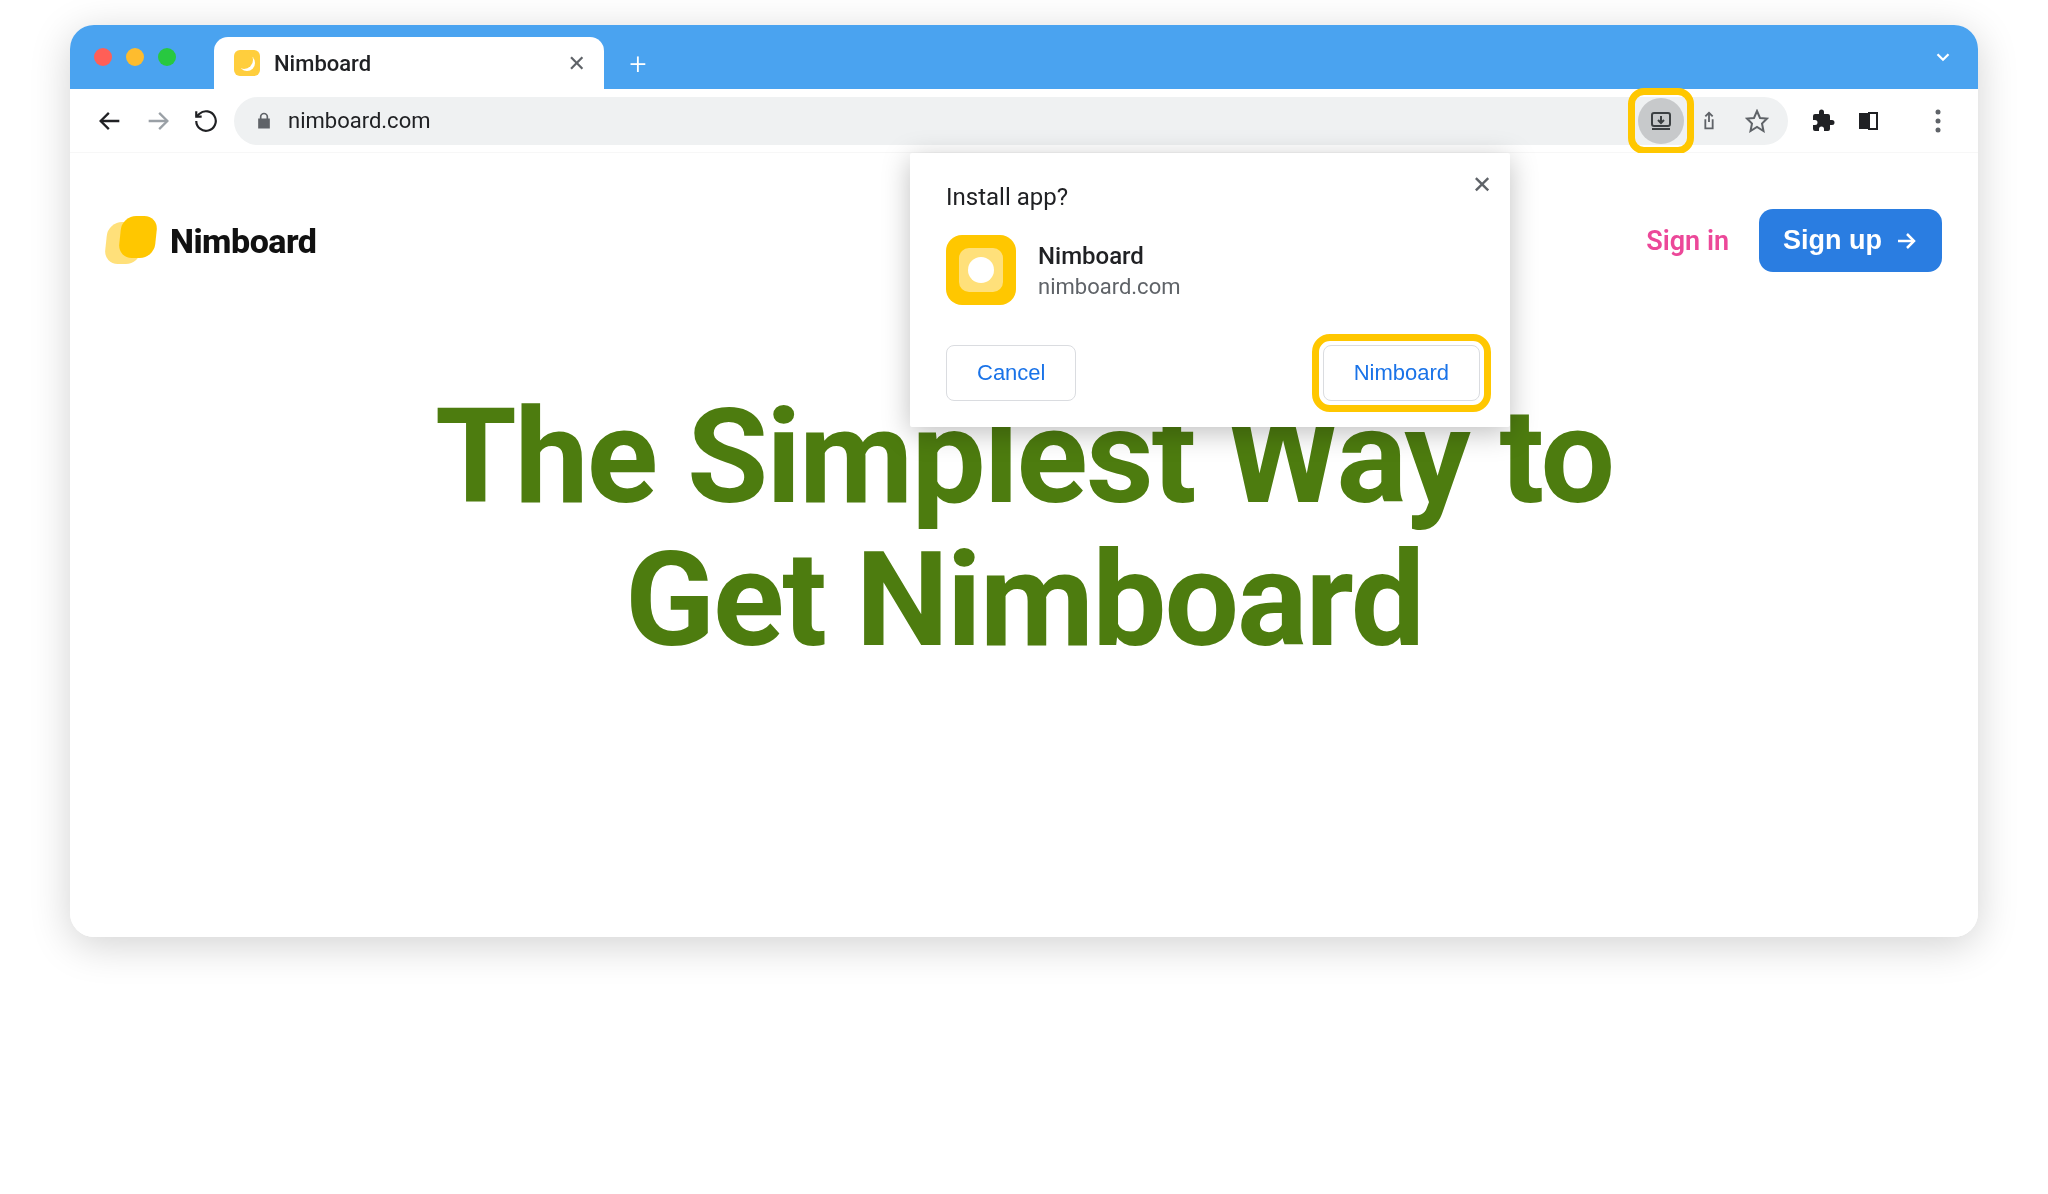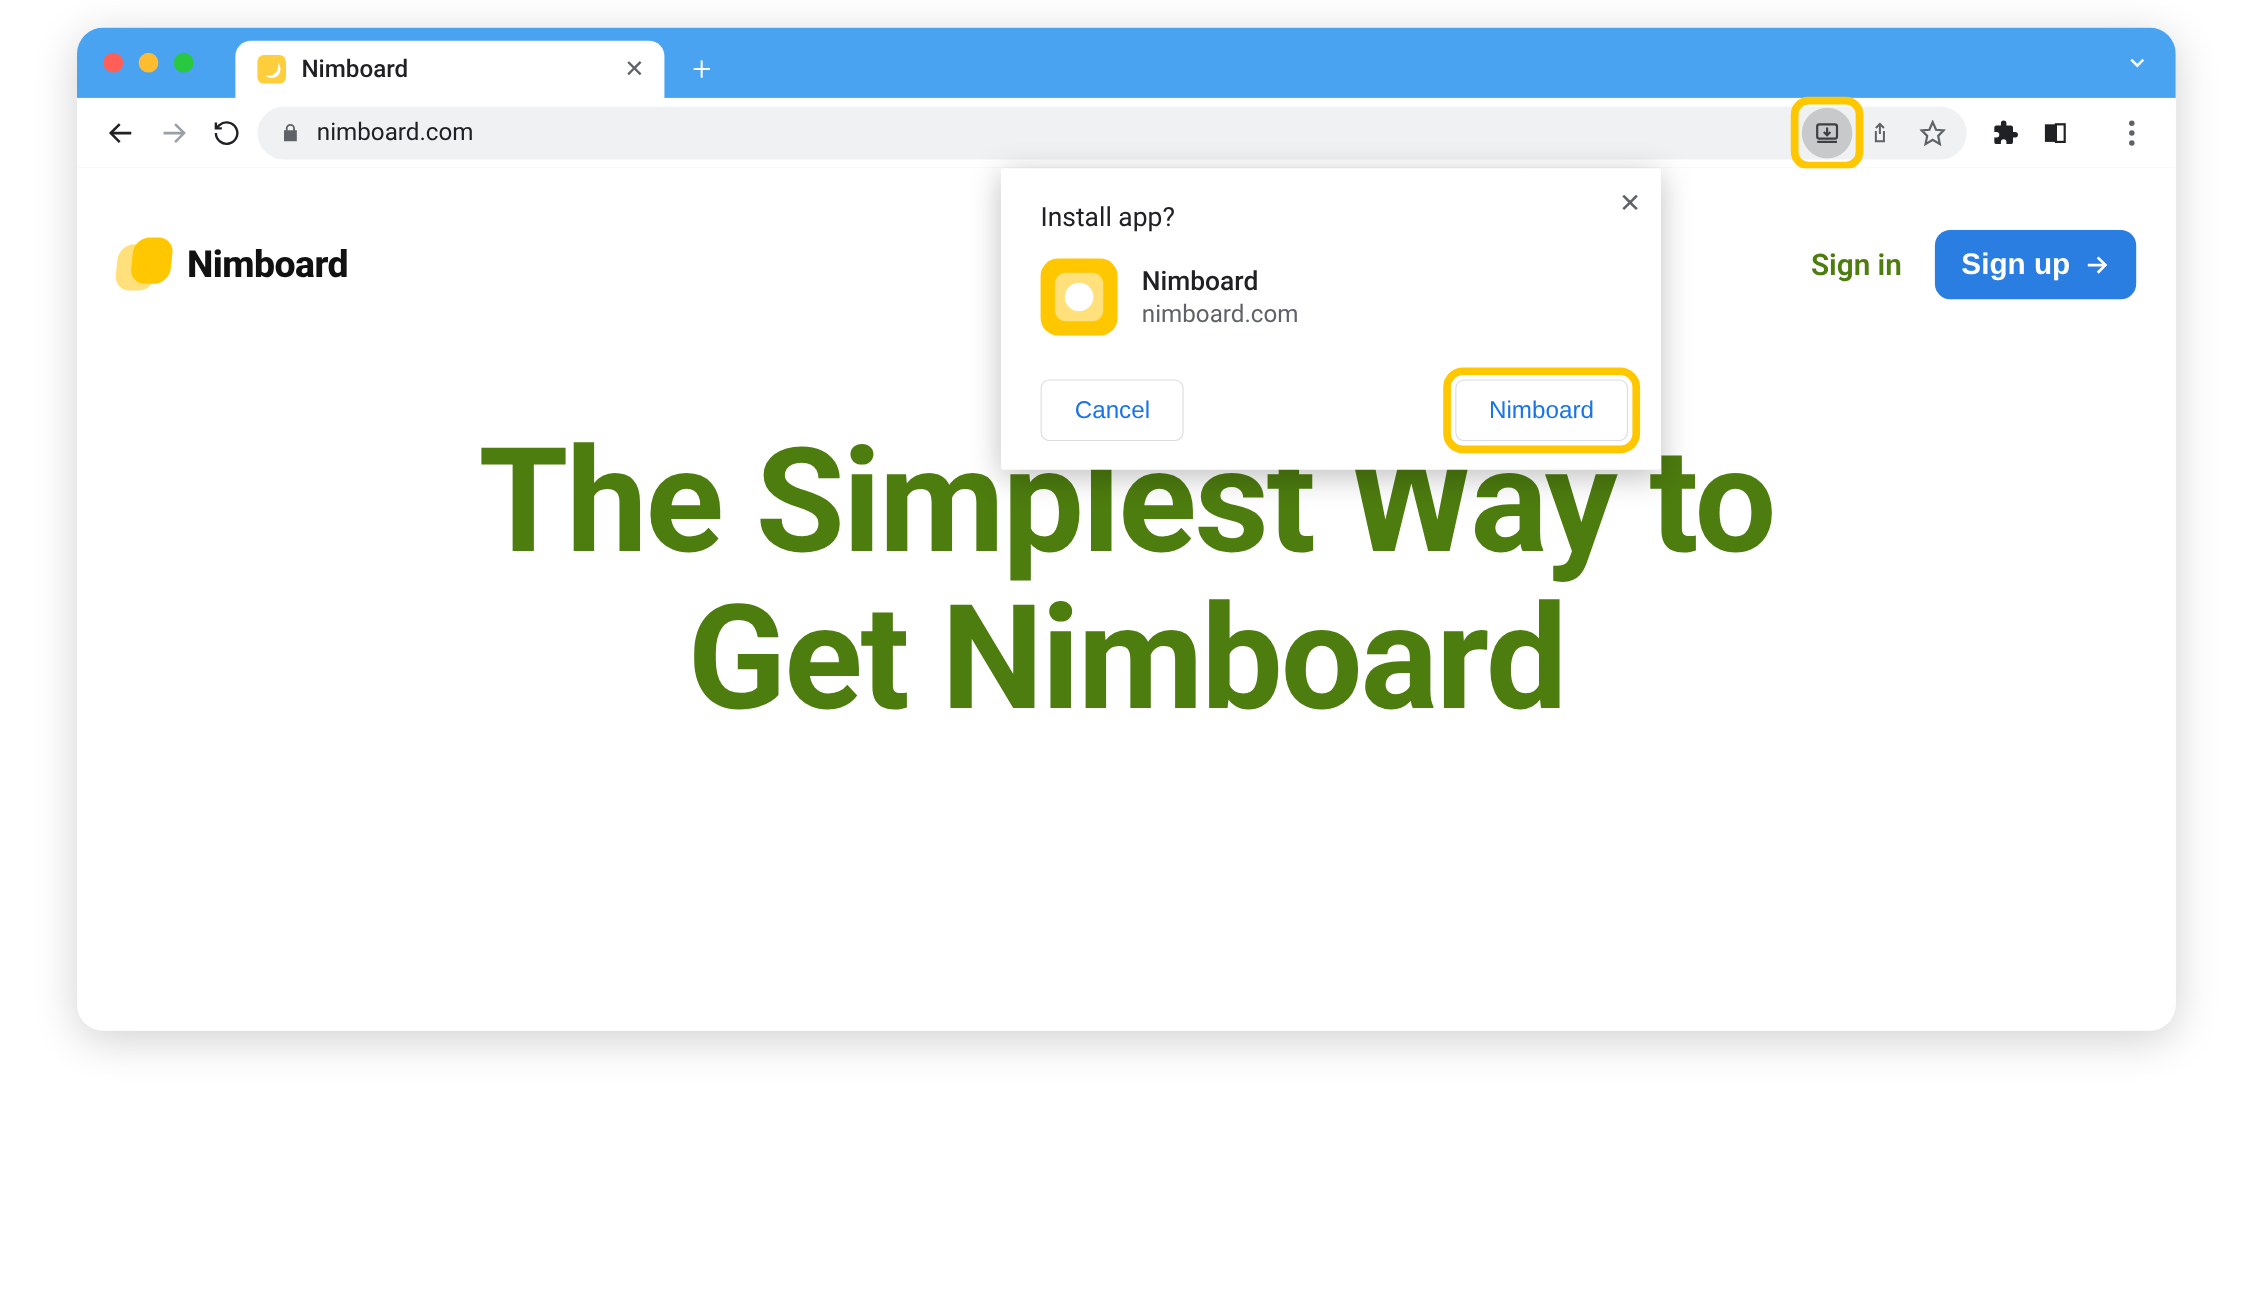--- a/index.html
+++ b/index.html
@@ -157,21 +157,21 @@
   .logo-mark .blob1{
     position:absolute;left:0;top:6px;width:36px;height:42px;
     background:#ffe07a;border-radius:14px;transform:skewX(-6deg);
   }
   .logo-mark .blob2{
     position:absolute;left:14px;top:0;width:36px;height:42px;
     background:#ffc700;border-radius:14px;transform:skewX(-6deg);
   }
   .logo-text { font-size:34px; font-weight:800; color:#111; letter-spacing:-0.5px;}
   .header-actions { margin-left:auto; display:flex; align-items:center; gap:30px; }
-  .link-signin { color:#4d7c0f; font-size:27px; font-weight:600; }
+  .link-signin { color:#ec4899; font-size:27px; font-weight:600; }
   .btn-signup {
     background:#2a7de1;color:#fff;border:none;border-radius:14px;
     padding:16px 24px;font-size:27px;font-weight:600;
     display:flex;align-items:center;gap:12px;
   }
   .hero {
     margin-top: 114px;
     text-align:center;
     font-size: 132px;
     font-weight: 700;

